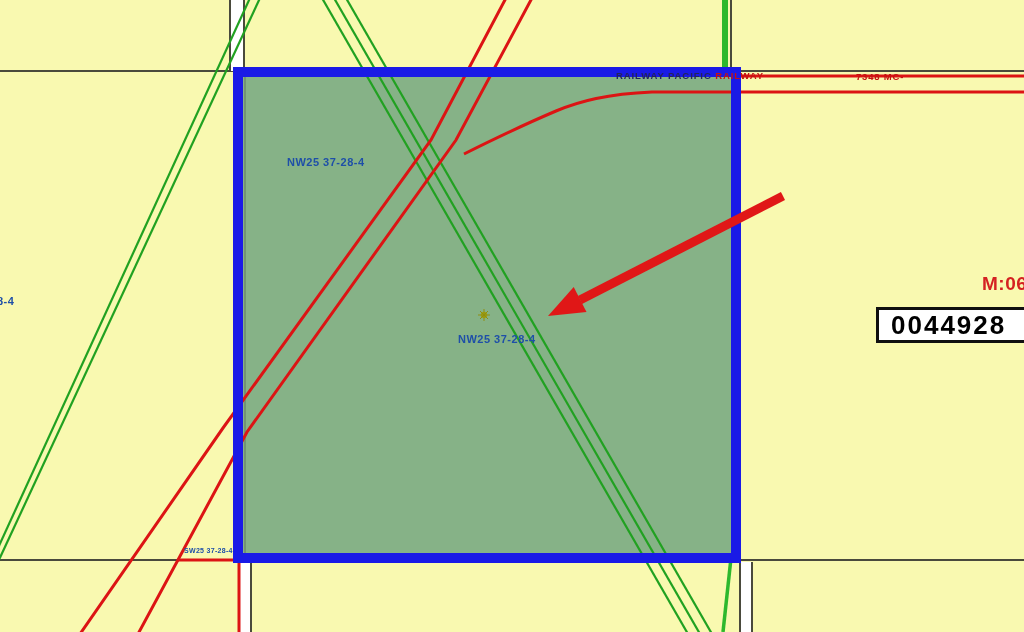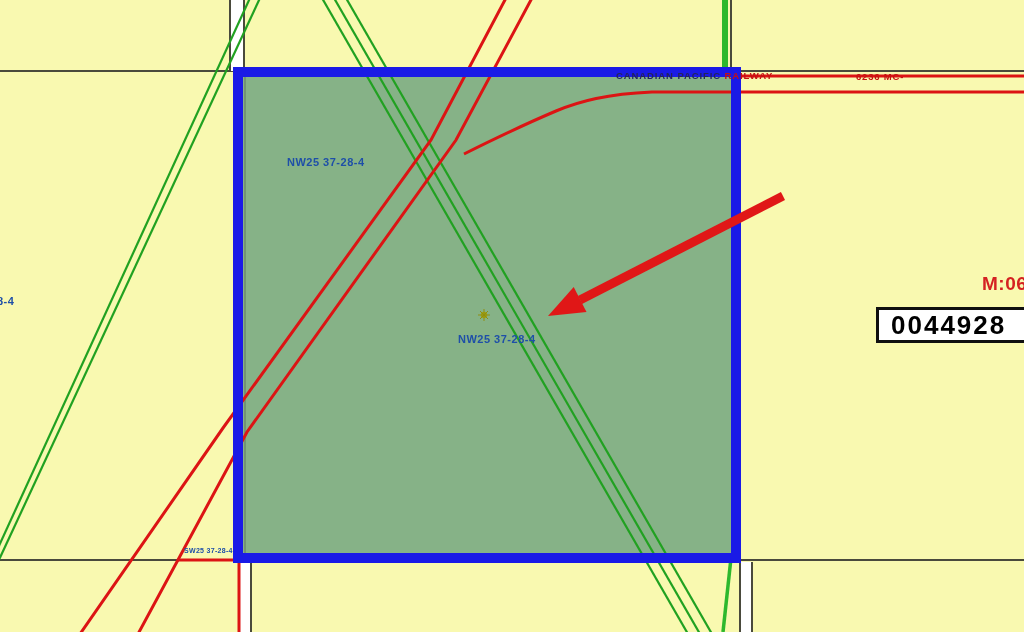--- a/index.html
+++ b/index.html
@@ -89,23 +89,23 @@
 
 <div class="lbl parcel-lbl" style="left:287px;top:156px;">NW25 37-28-4</div>
 
 <div class="lbl parcel-lbl" style="left:458px;top:333px;">NW25 37-28-4</div>
 
 <div class="lbl parcel-lbl" style="left:-3px;top:295px;">8-4</div>
 
 <div class="lbl corner-lbl" style="left:184px;top:547px;">SW25 37-28-4</div>
 
 <div class="lbl rail-lbl" style="left:616px;">
-  <span class="rail-prefix">CANADIAN PACIFIC</span>
+  <span class="rail-prefix">RAILWAY PACIFIC</span>
   <span class="rail-suffix">RAILWAY</span>
 </div>
 
-<div class="lbl mileage" style="left:856px;top:71px;">6236 MC-</div>
+<div class="lbl mileage" style="left:856px;top:71px;">7348 MC-</div>
 
 <div class="lbl meridian" style="left:982px;top:273px;">M:06</div>
 
 <div class="id-box">
   <span>0044928</span>
 </div>
 
 </body></html>

